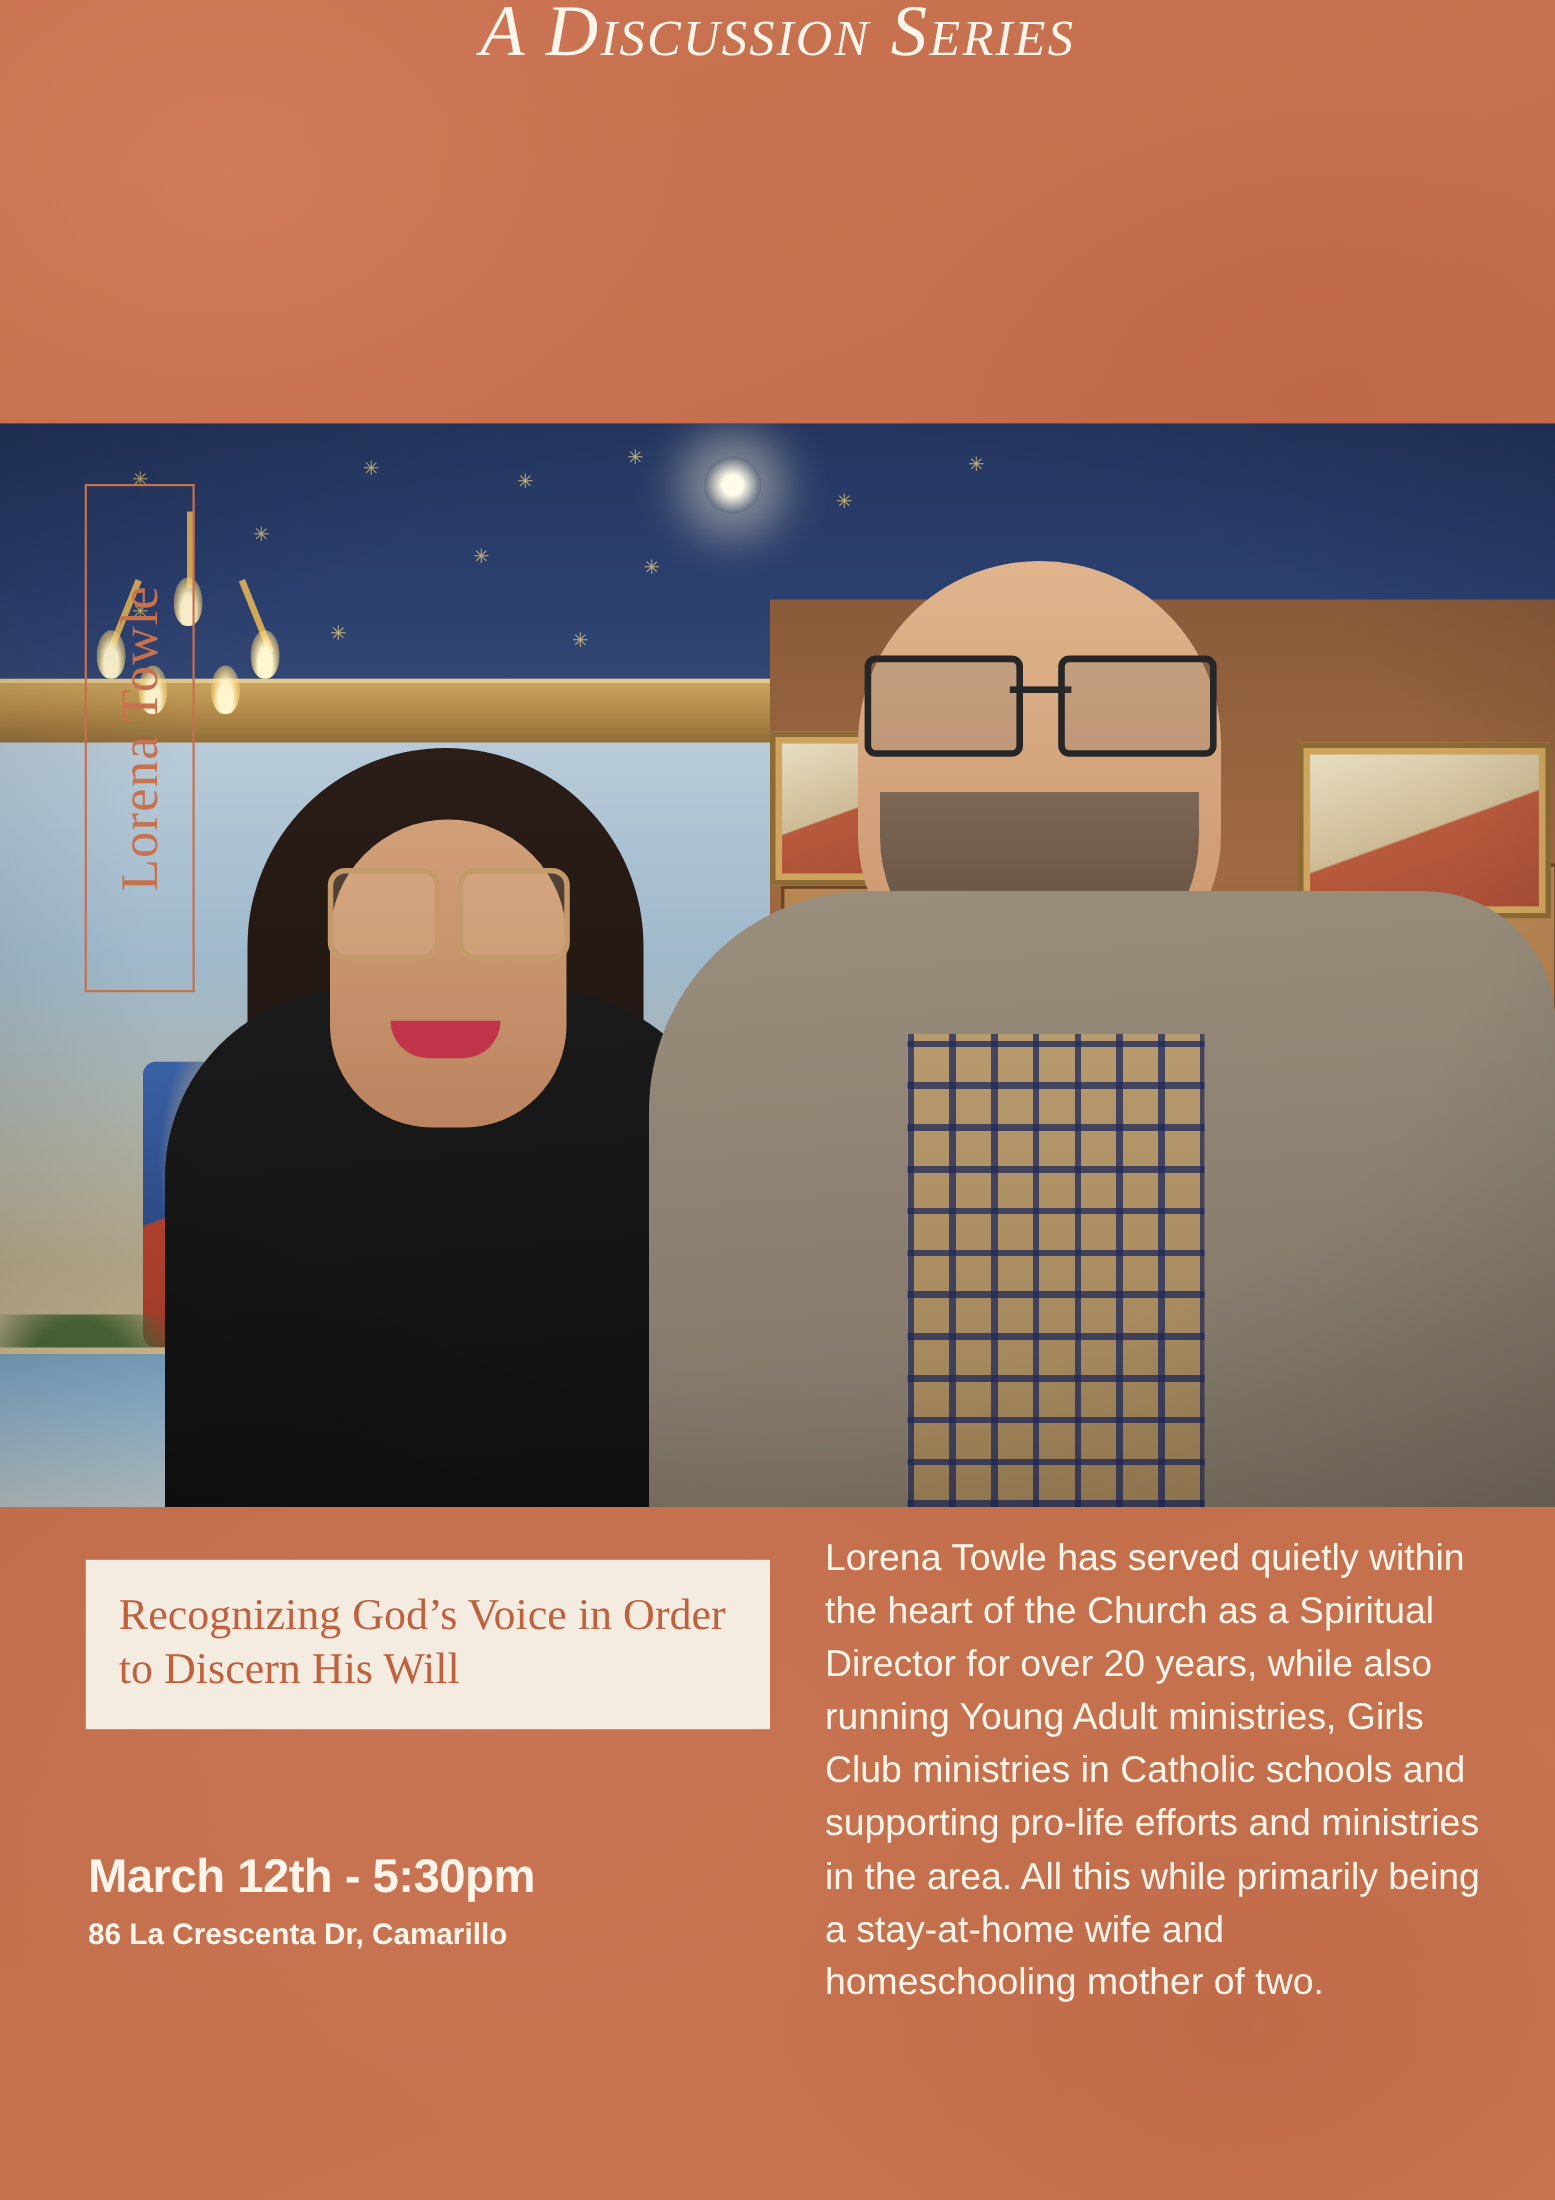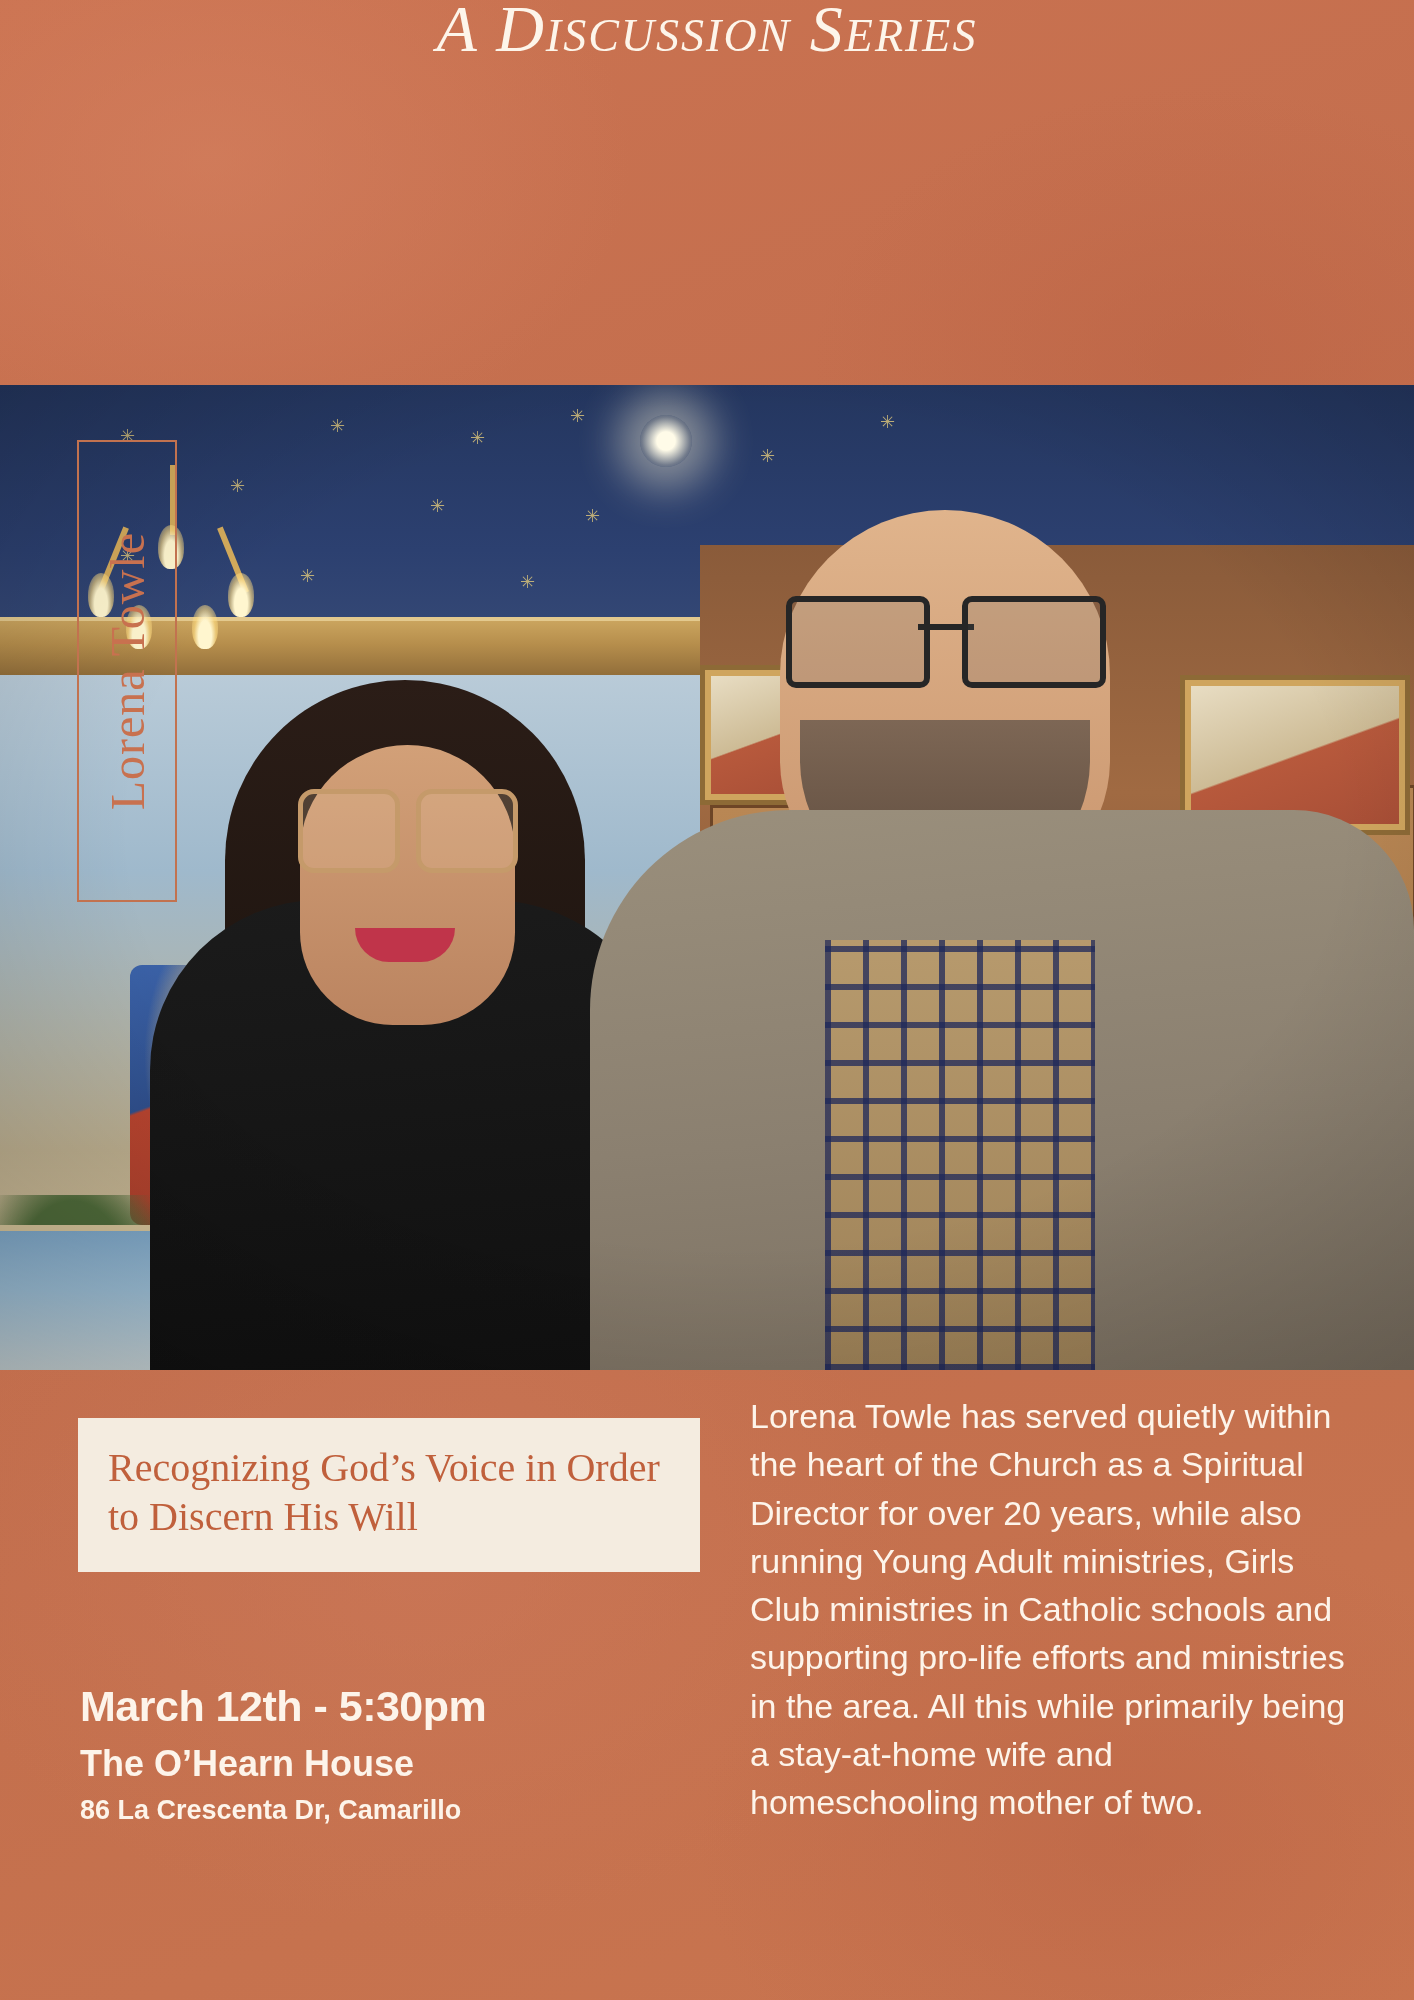--- a/index.html
+++ b/index.html
@@ -417,20 +417,19 @@
     <span>Lorena Towle</span>
   </div>
 
   <div class="lower">
     <div class="topic-box">
       <p>Recognizing God’s Voice in Order to Discern His Will</p>
     </div>
 
     <div class="when">
       <div class="date">March 12th - 5:30pm</div>
-      <div class="venue">The O’Hearn House</div>
       <div class="addr">86 La Crescenta Dr, Camarillo</div>
     </div>
 
     <div class="bio">Lorena Towle has served quietly within the heart of the Church as a Spiritual Director for over 20 years, while also running Young Adult ministries, Girls Club ministries in Catholic schools and supporting pro-life efforts and ministries in the area. All this while primarily being a stay-at-home wife and homeschooling mother of two.</div>
   </div>
 
 </div>
 
 </body></html>

